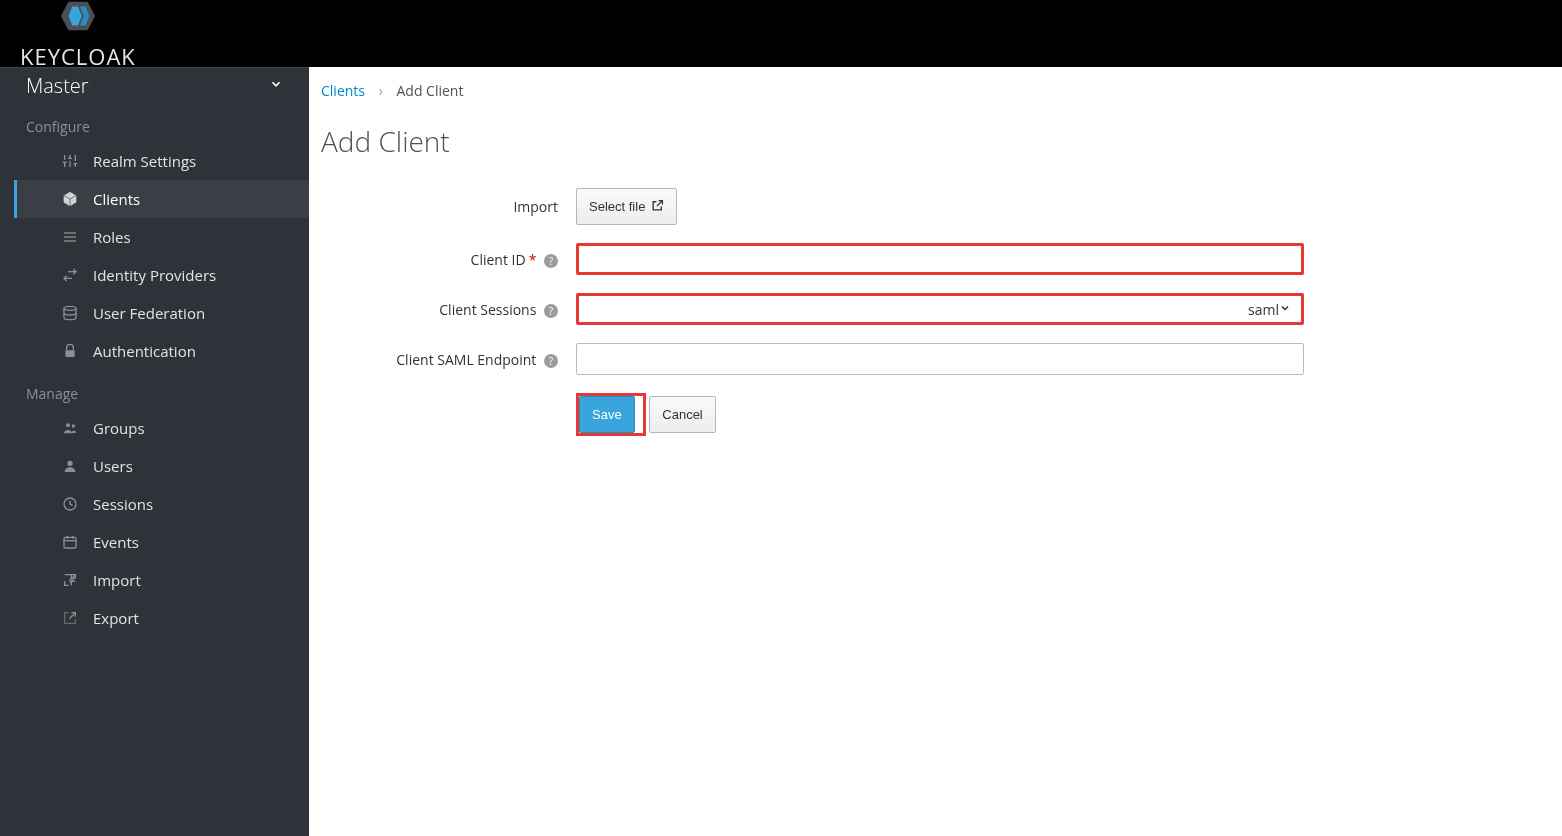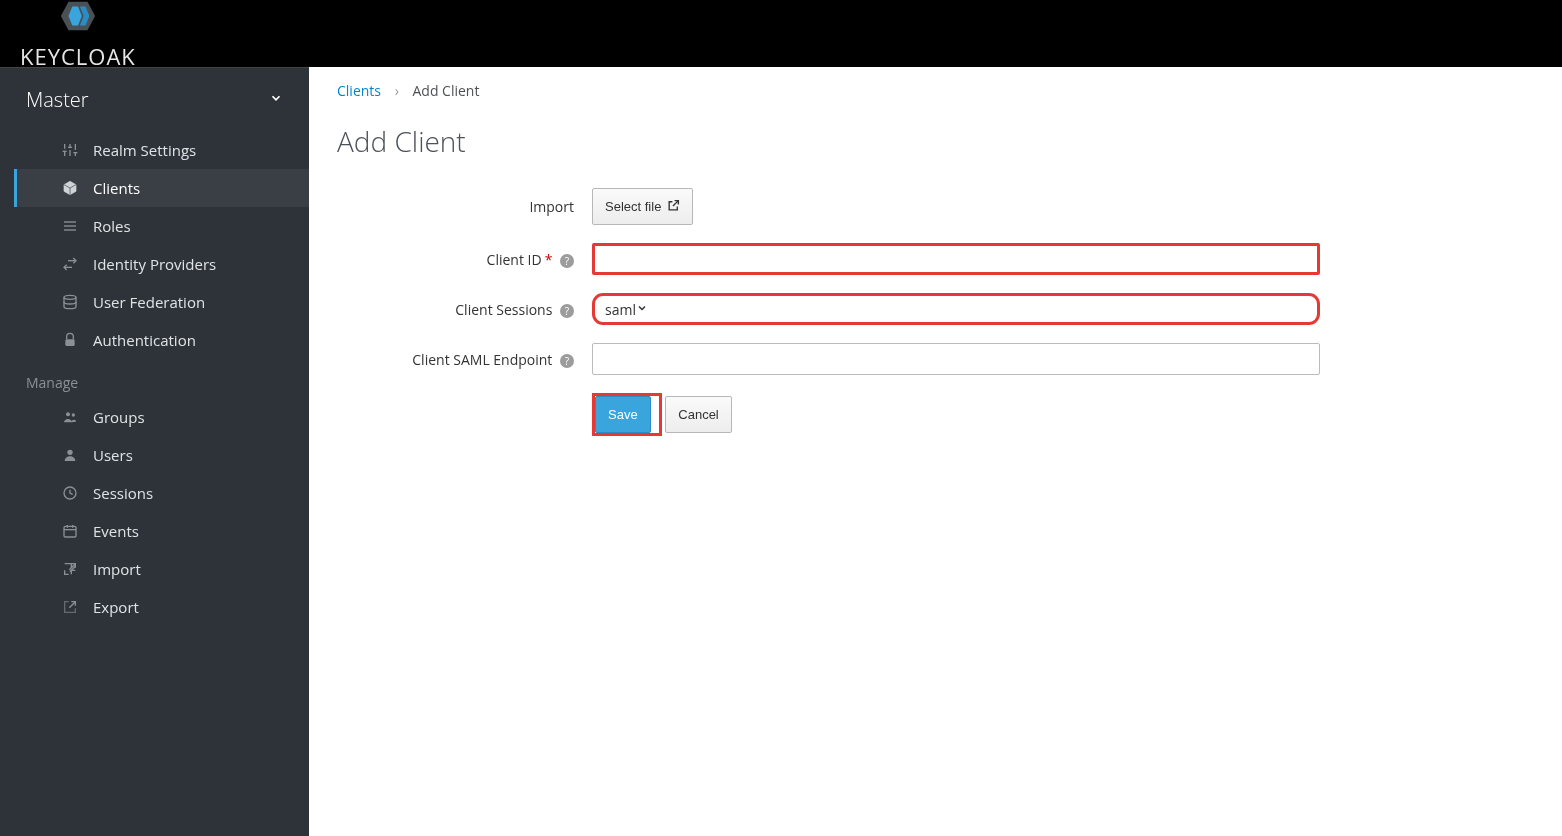--- a/index.html
+++ b/index.html
@@ -6,46 +6,46 @@
 body { font-family: "Open Sans", Helvetica, Arial, sans-serif; font-size: 14px; color: #333; background: #fff; }
 
 .header-bar { background: #000; height: 67px; display: flex; align-items: center; padding-left: 20px; }
 .logo { display: flex; align-items: center; gap: 6px; flex-direction: column; }
 .logo-icon { width: 38px; height: 38px; }
 .logo-text { color: #e6e6e6; font-size: 22px; font-weight: 400; letter-spacing: 1px; }
 
 .main { display: flex; min-height: calc(100vh - 67px); }
 
 .sidebar { width: 309px; background: #2d3338; color: #b2b7bb; display: flex; flex-direction: column; border-top: 1px solid #444; }
-.realm-selector { padding: 18px 26px; display: flex; align-items: center; justify-content: space-between; cursor: pointer; background: #2d3338; }
+.realm-selector { padding: 4px 26px; display: flex; align-items: center; justify-content: space-between; cursor: pointer; background: #2d3338; }
 .realm-name { color: #fff; font-size: 20px; font-weight: 300; }
 .realm-caret { color: #fff; font-size: 14px; }
 
 .sidebar-section-label { color: #8a9095; font-size: 14px; padding: 14px 26px 6px 26px; }
 
 .sidebar-item { display: flex; align-items: center; gap: 14px; padding: 9px 26px 9px 44px; color: #dfe3e6; font-size: 15px; cursor: pointer; border-left: 3px solid transparent; margin-left: 14px; }
 .sidebar-item.active { background: #393f44; border-left-color: #39a5dc; color: #fff; }
 .sidebar-icon { width: 18px; display: inline-flex; justify-content: center; color: #8a9095; }
 .sidebar-item.active .sidebar-icon { color: #cfd4d8; }
 
-.content { flex: 1; background: #fff; padding: 14px 28px; }
+.content { flex: 1; background: #fff; padding: 14px 12px; }
 .breadcrumb { font-size: 14px; color: #4d5258; margin-bottom: 22px; }
 .breadcrumb a { color: #0088ce; text-decoration: none; }
 .breadcrumb .sep { margin: 0 10px; color: #9c9c9c; }
 
 .page-title { font-size: 28px; font-weight: 300; color: #4d5258; margin-bottom: 28px; }
 
 .form-row { display: flex; align-items: center; margin-bottom: 18px; }
 .form-label { width: 255px; text-align: right; padding-right: 18px; font-size: 14px; color: #333; }
 .form-label .req { color: #c00; margin-left: 3px; }
 .help-icon { display: inline-block; width: 14px; height: 14px; border-radius: 50%; background: #9c9c9c; color: #fff; font-size: 10px; line-height: 14px; text-align: center; margin-left: 4px; vertical-align: middle; }
 
 .form-field { flex: 0 0 728px; }
 .form-field input[type="text"], .form-field .select-wrap { width: 100%; height: 32px; border: 1px solid #bbb; border-radius: 2px; padding: 0 10px; font-size: 14px; background: #fff; }
-.form-field .select-wrap { display: flex; align-items: center; justify-content: flex-start; cursor: pointer; border-radius: 11px; }
+.form-field .select-wrap { display: flex; align-items: center; justify-content: flex-end; cursor: pointer; }
 .select-caret { font-size: 12px; color: #333; }
 
 .highlight-red { border: 3px solid #e53935 !important; }
 .highlight-red-wrap { border: 3px solid #e53935; display: inline-block; }
 
 .btn { display: inline-flex; align-items: center; height: 37px; padding: 0 12px; border: 1px solid #b7b7b7; background: linear-gradient(#fafafa, #ededed); border-radius: 2px; font-size: 13px; cursor: pointer; color: #333; }
 .btn-primary { background: #39a5dc; border-color: #2b8cc4; color: #fff; background-image: none; }
 .btn .ext-icon { margin-left: 6px; }
 
 .actions .btn { margin-right: 8px; }
@@ -70,20 +70,21 @@
   <aside class="sidebar">
     <div class="realm-selector">
       <span class="realm-name">Master</span>
       <span class="realm-caret">
         <svg width="14" height="14" viewBox="0 0 24 24" fill="none" stroke="#fff" stroke-width="3">
             <polyline points="6 9 12 15 18 9"></polyline>
           </svg>
       </span>
     </div>
 
+    <div class="sidebar-section-label">Configure</div>
 
     <div class="sidebar-item">
       <span class="sidebar-icon">
         <svg width="16" height="16" viewBox="0 0 24 24" fill="none" stroke="currentColor" stroke-width="2">
             <line x1="4" y1="21" x2="4" y2="14"></line>
             <line x1="4" y1="10" x2="4" y2="3"></line>
             <line x1="12" y1="21" x2="12" y2="12"></line>
             <line x1="12" y1="8" x2="12" y2="3"></line>
             <line x1="20" y1="21" x2="20" y2="16"></line>
             <line x1="20" y1="12" x2="20" y2="3"></line>

